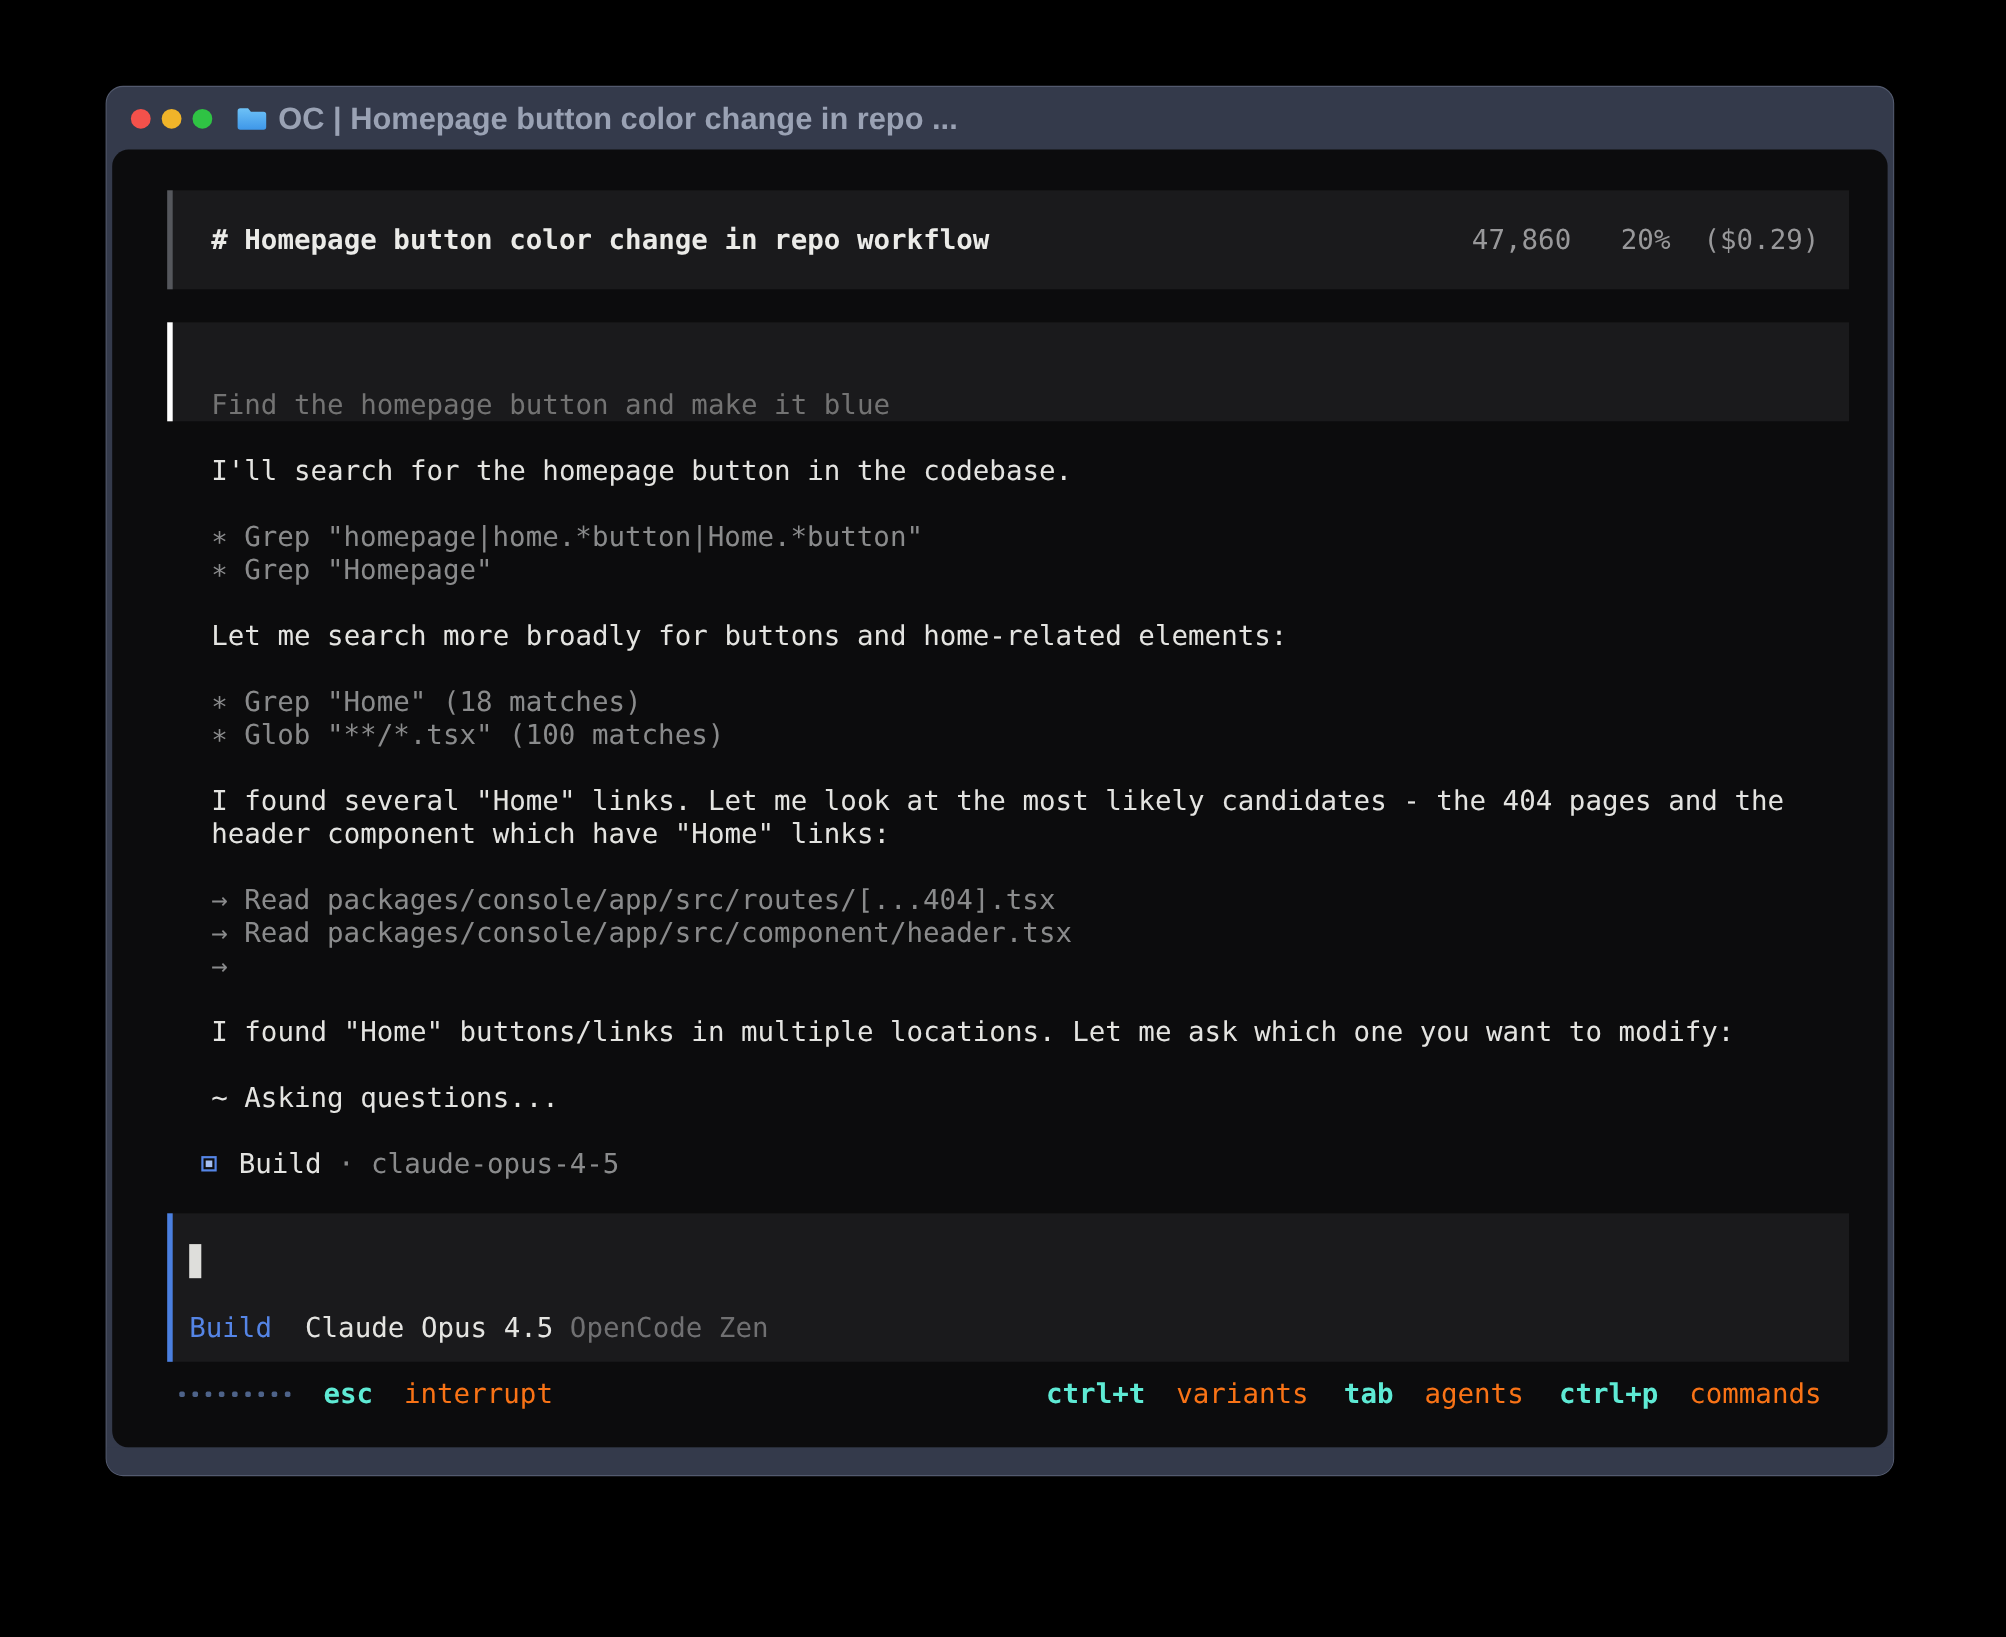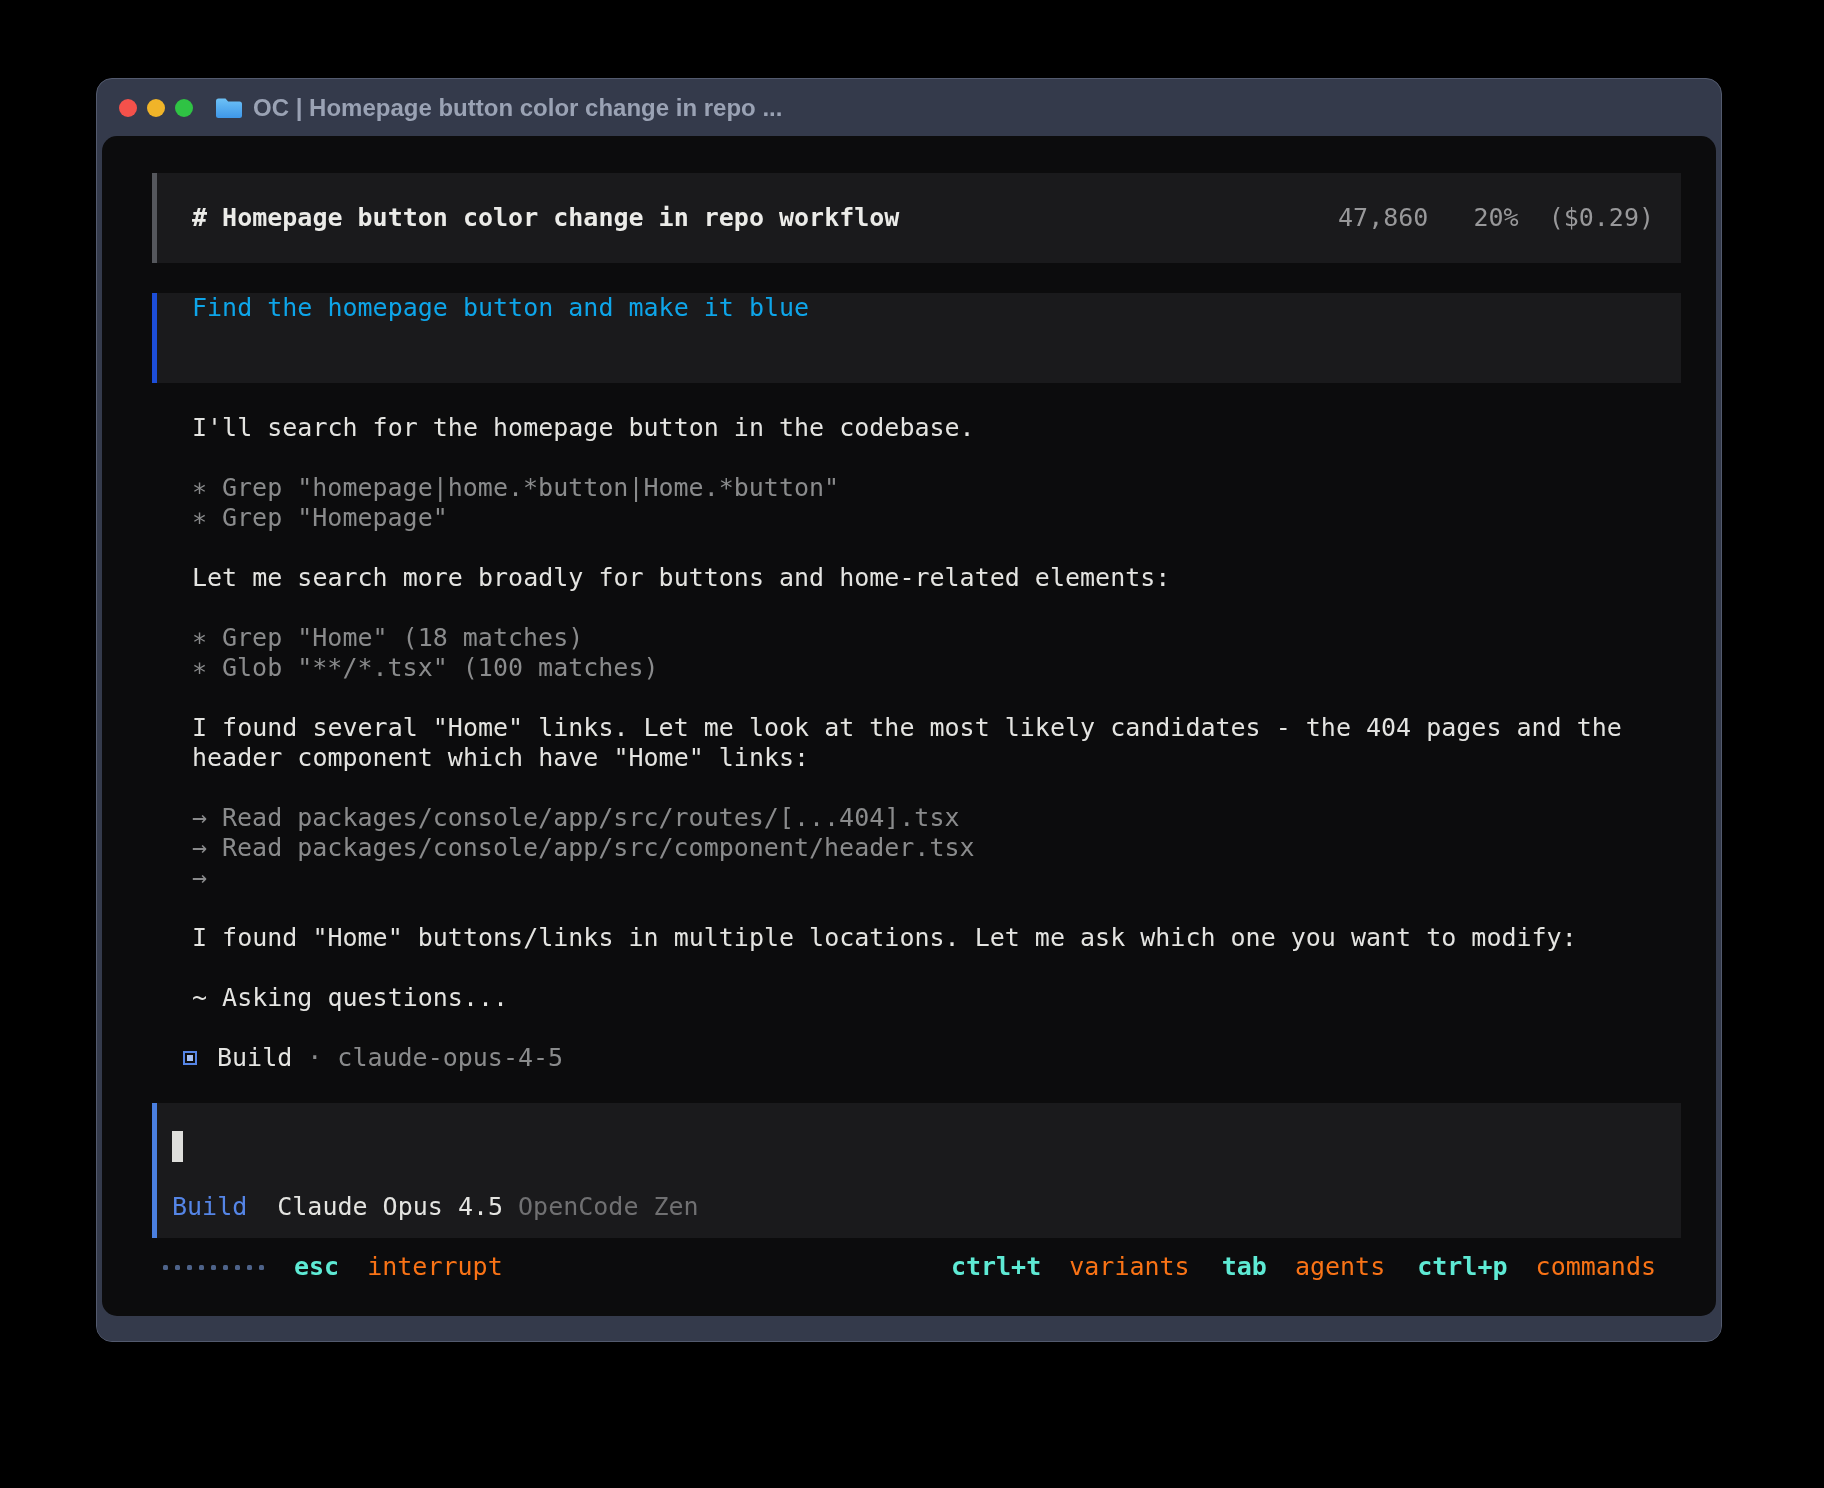--- a/index.html
+++ b/index.html
@@ -9,32 +9,32 @@
           background:#343a4b;border:1px solid #535a6e;border-radius:16px;
           box-sizing:border-box;display:flex;flex-direction:column;overflow:hidden;}
   .titlebar{height:57px;flex:none;display:flex;align-items:center;padding-left:22px;}
   .lights{display:flex;gap:10px;align-items:center;}
   .light{width:18px;height:18px;border-radius:50%;display:inline-block;}
   .light.red{background:#f4514b;}
   .light.yellow{background:#f0b429;}
   .light.green{background:#2fc344;}
   .folder{margin-left:22px;flex:none;}
   .wtitle{margin-left:10px;color:#9aa2b4;font-family:"Liberation Sans",sans-serif;
-          font-weight:bold;font-size:24px;white-space:nowrap;}
+          font-weight:bold;font-size:28px;white-space:nowrap;}
   .content{flex:1;background:#0c0c0d;margin:0 5px;padding:37px 35px 0 50px;
            box-sizing:border-box;font-size:25px;line-height:30px;overflow:hidden;border-radius:15px;}
   .block{background:#1a1a1c;box-sizing:border-box;}
   .header-block{height:90px;border-left:5px solid #55575c;display:flex;
                 align-items:center;justify-content:space-between;padding:0 27px 0 35px;}
   .htitle{color:#ebebe8;font-weight:bold;white-space:nowrap;}
   .hstats{color:#98989a;white-space:nowrap;}
   .hstats .pct{margin-left:30px;}
   .hstats .cost{margin-left:15px;}
-  .user-block{height:90px;margin-top:30px;border-left:5px solid #1d4ed8;
-              display:flex;align-items:flex-start;padding:0 35px;color:#0ea5e9;}
+  .user-block{height:90px;margin-top:30px;border-left:5px solid #ffffff;
+              display:flex;align-items:flex-end;padding:0 35px;color:#737373;}
   .msg{margin:30px 0 0 40px;width:1460px;color:#e4e4e1;}
   .msg > * + *{margin-top:30px;}
   .para{white-space:pre-wrap;}
   .tgroup{}
   .tline{display:flex;color:#8a8b8c;}
   .tline .sym{width:30px;flex:none;}
   .agent-row{display:flex;align-items:center;margin-top:30px;margin-left:31px;color:#e4e4e1;}
   .agent-icon{width:10px;height:10px;flex:none;border:2px solid #5585e6;
               display:flex;align-items:center;justify-content:center;margin-right:20px;}
   .agent-icon i{display:block;width:6px;height:6px;background:#a5bff2;}

